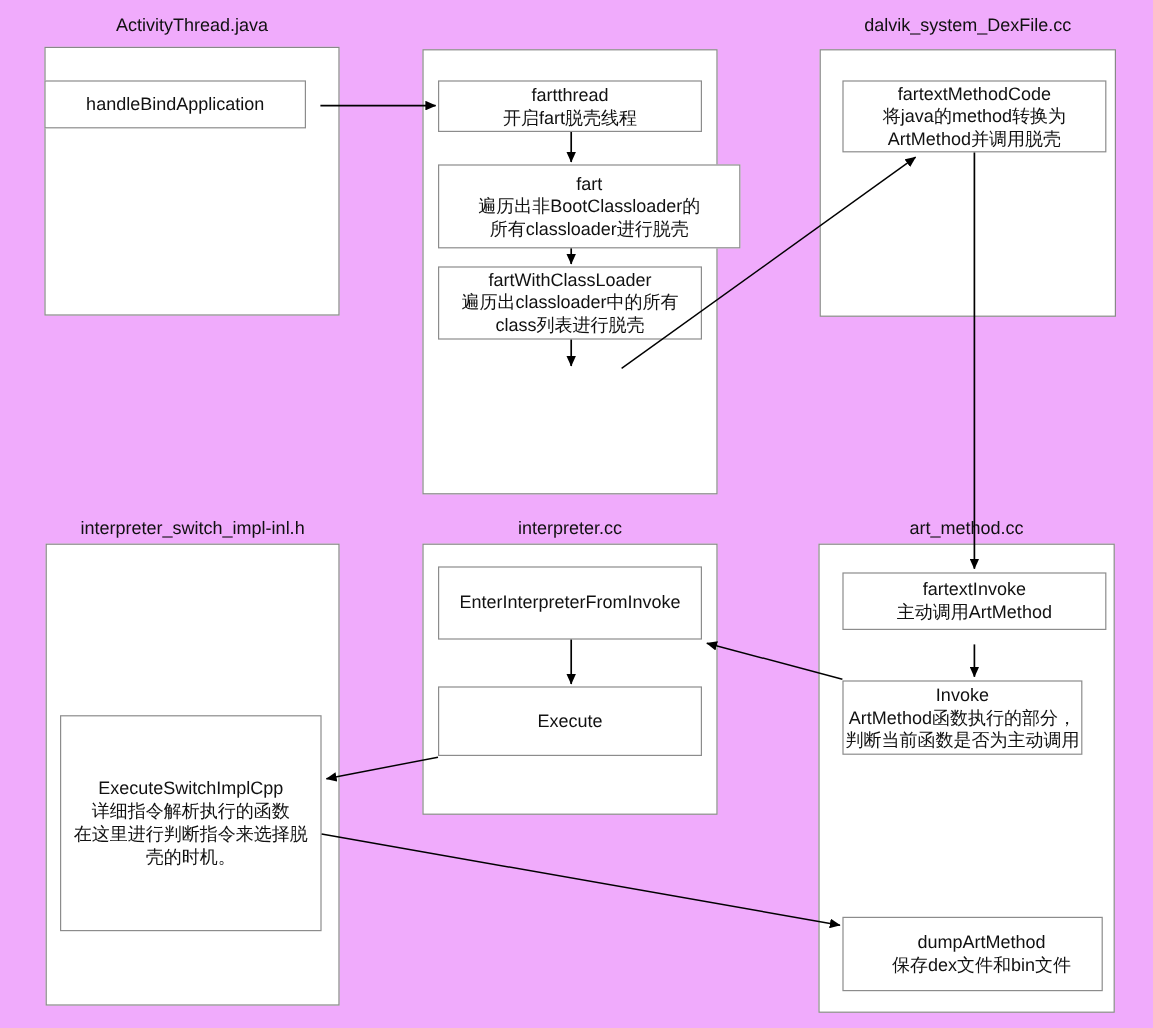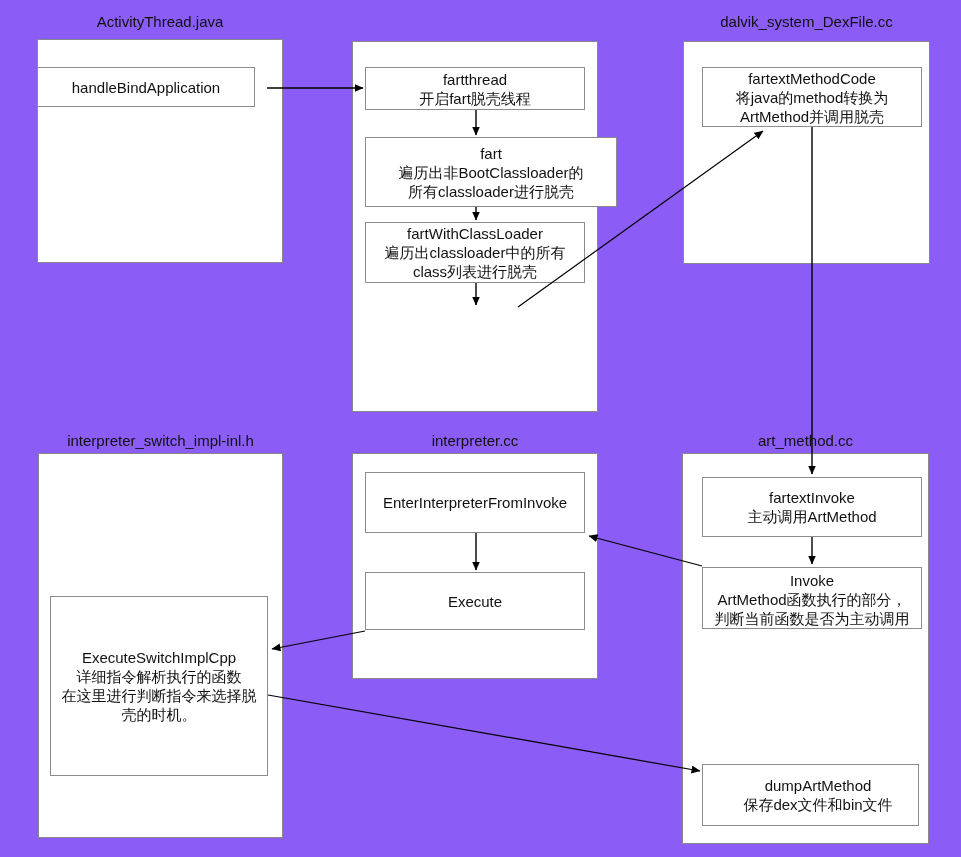--- a/index.html
+++ b/index.html
@@ -1,17 +1,17 @@
 <!DOCTYPE html>
 <html><head>
 <meta charset="utf-8">
 <style>
   html,body{margin:0;padding:0;background:#ffffff;}
   .canvas{
-    position:relative;width:961px;height:857px;background:#8b5cf6;
+    position:relative;width:961px;height:857px;background:#f0abfc;
     font-family:"Liberation Sans","DejaVu Sans",sans-serif;
     color:#111111;overflow:hidden;
   }
   .group{
     position:absolute;border:1px solid #888888;background:#ffffff;box-sizing:border-box;
   }
   .group-title{
     position:absolute;text-align:center;font-size:15px;line-height:18px;color:#111111;
     white-space:nowrap;
   }
@@ -77,26 +77,26 @@
   </div>
 
   <div class="node" style="left:365px;top:472px;width:220px;height:61px;">
     <div class="ln">EnterInterpreterFromInvoke</div>
   </div>
 
   <div class="node" style="left:365px;top:572px;width:220px;height:58px;">
     <div class="ln">Execute</div>
   </div>
 
-  <div class="node" style="left:702px;top:477px;width:220px;height:60px;">
+  <div class="node" style="left:702px;top:477px;width:220px;height:48px;">
     <div class="ln">fartextInvoke</div>
     <div class="ln">主动调用ArtMethod</div>
   </div>
 
-  <div class="node" style="left:702px;top:567px;width:220px;height:62px;justify-content:flex-end;">
+  <div class="node" style="left:702px;top:567px;width:200px;height:62px;">
     <div class="ln">Invoke</div>
     <div class="ln">ArtMethod函数执行的部分，</div>
     <div class="ln">判断当前函数是否为主动调用</div>
   </div>
 
   <div class="node" style="left:702px;top:764px;width:217px;height:62px;padding-left:15px;">
     <div class="ln">dumpArtMethod</div>
     <div class="ln">保存dex文件和bin文件</div>
   </div>
 

